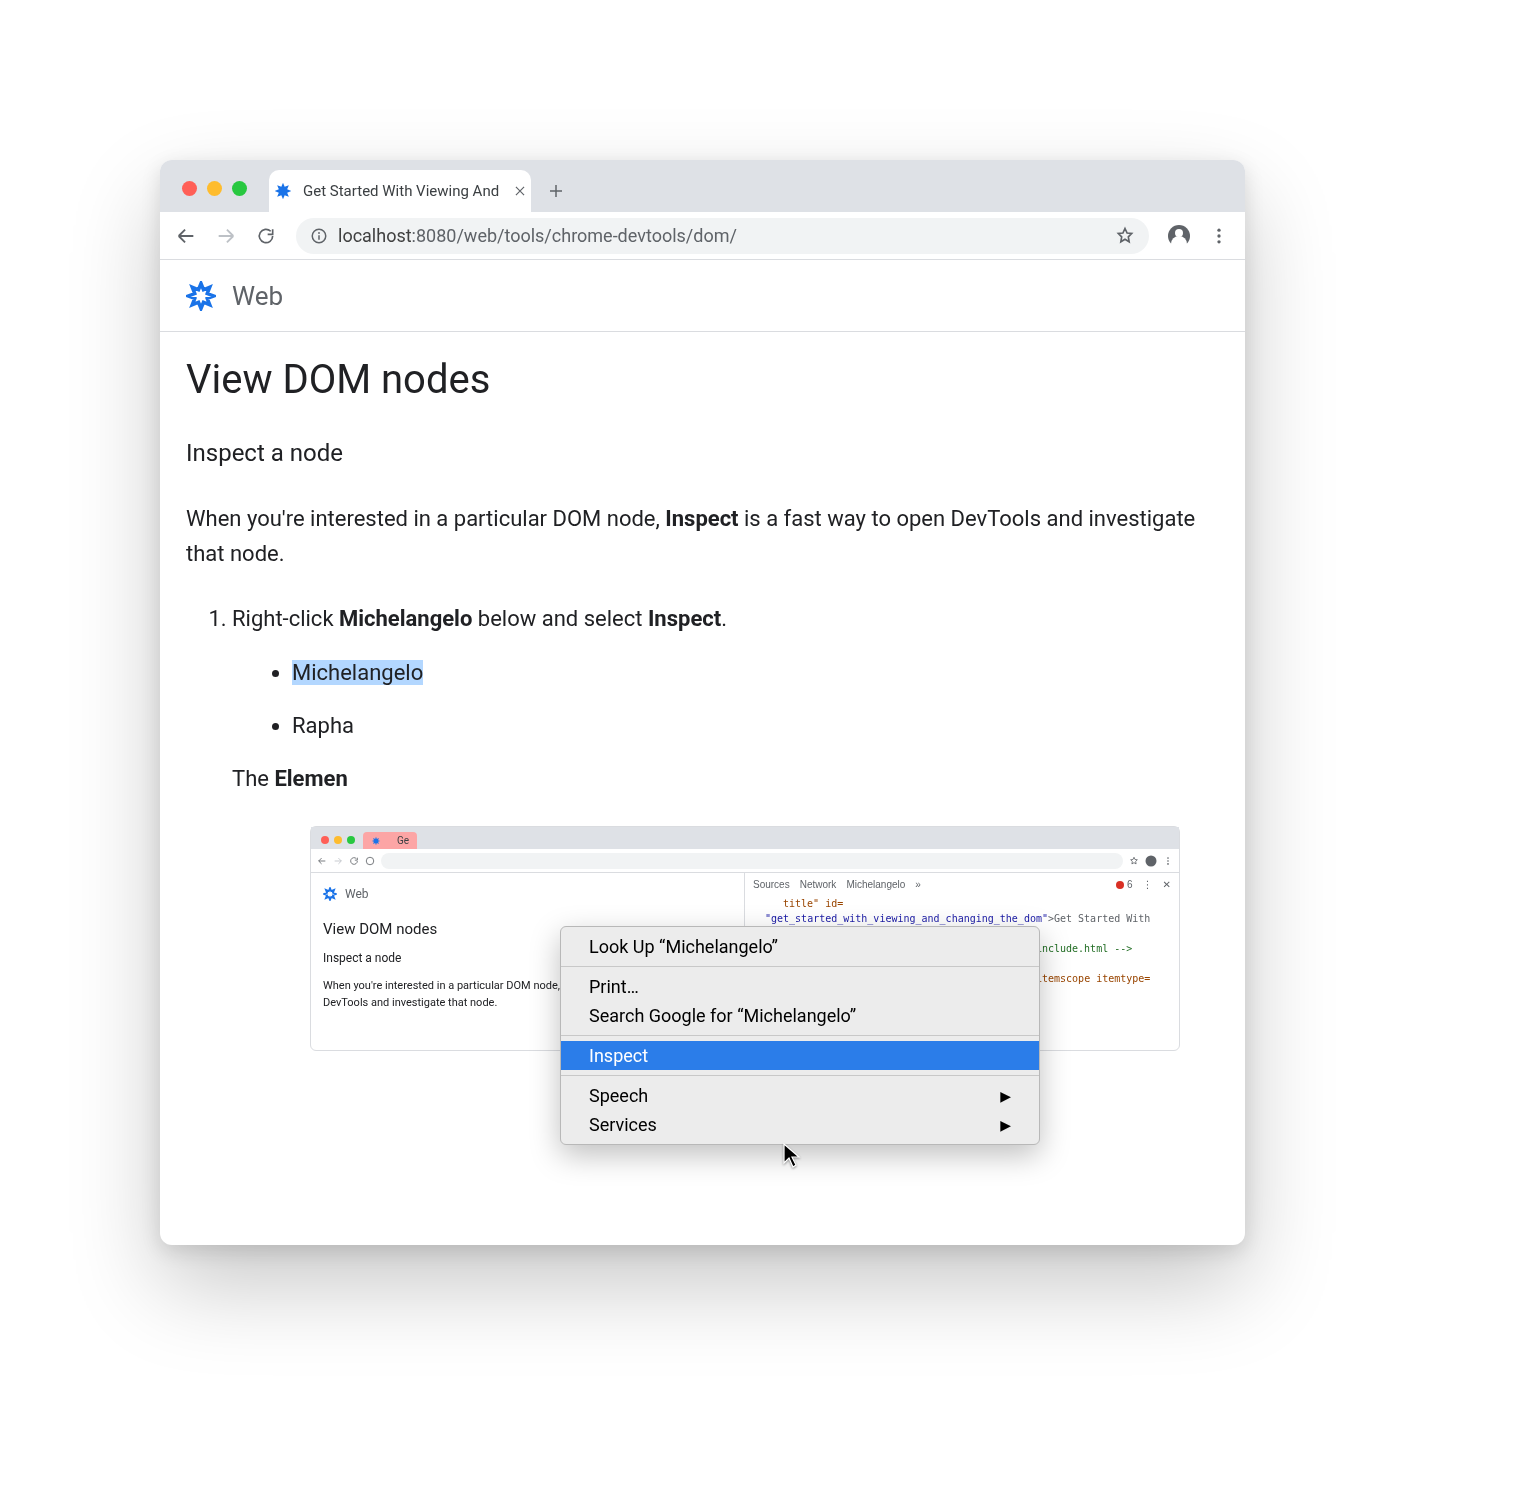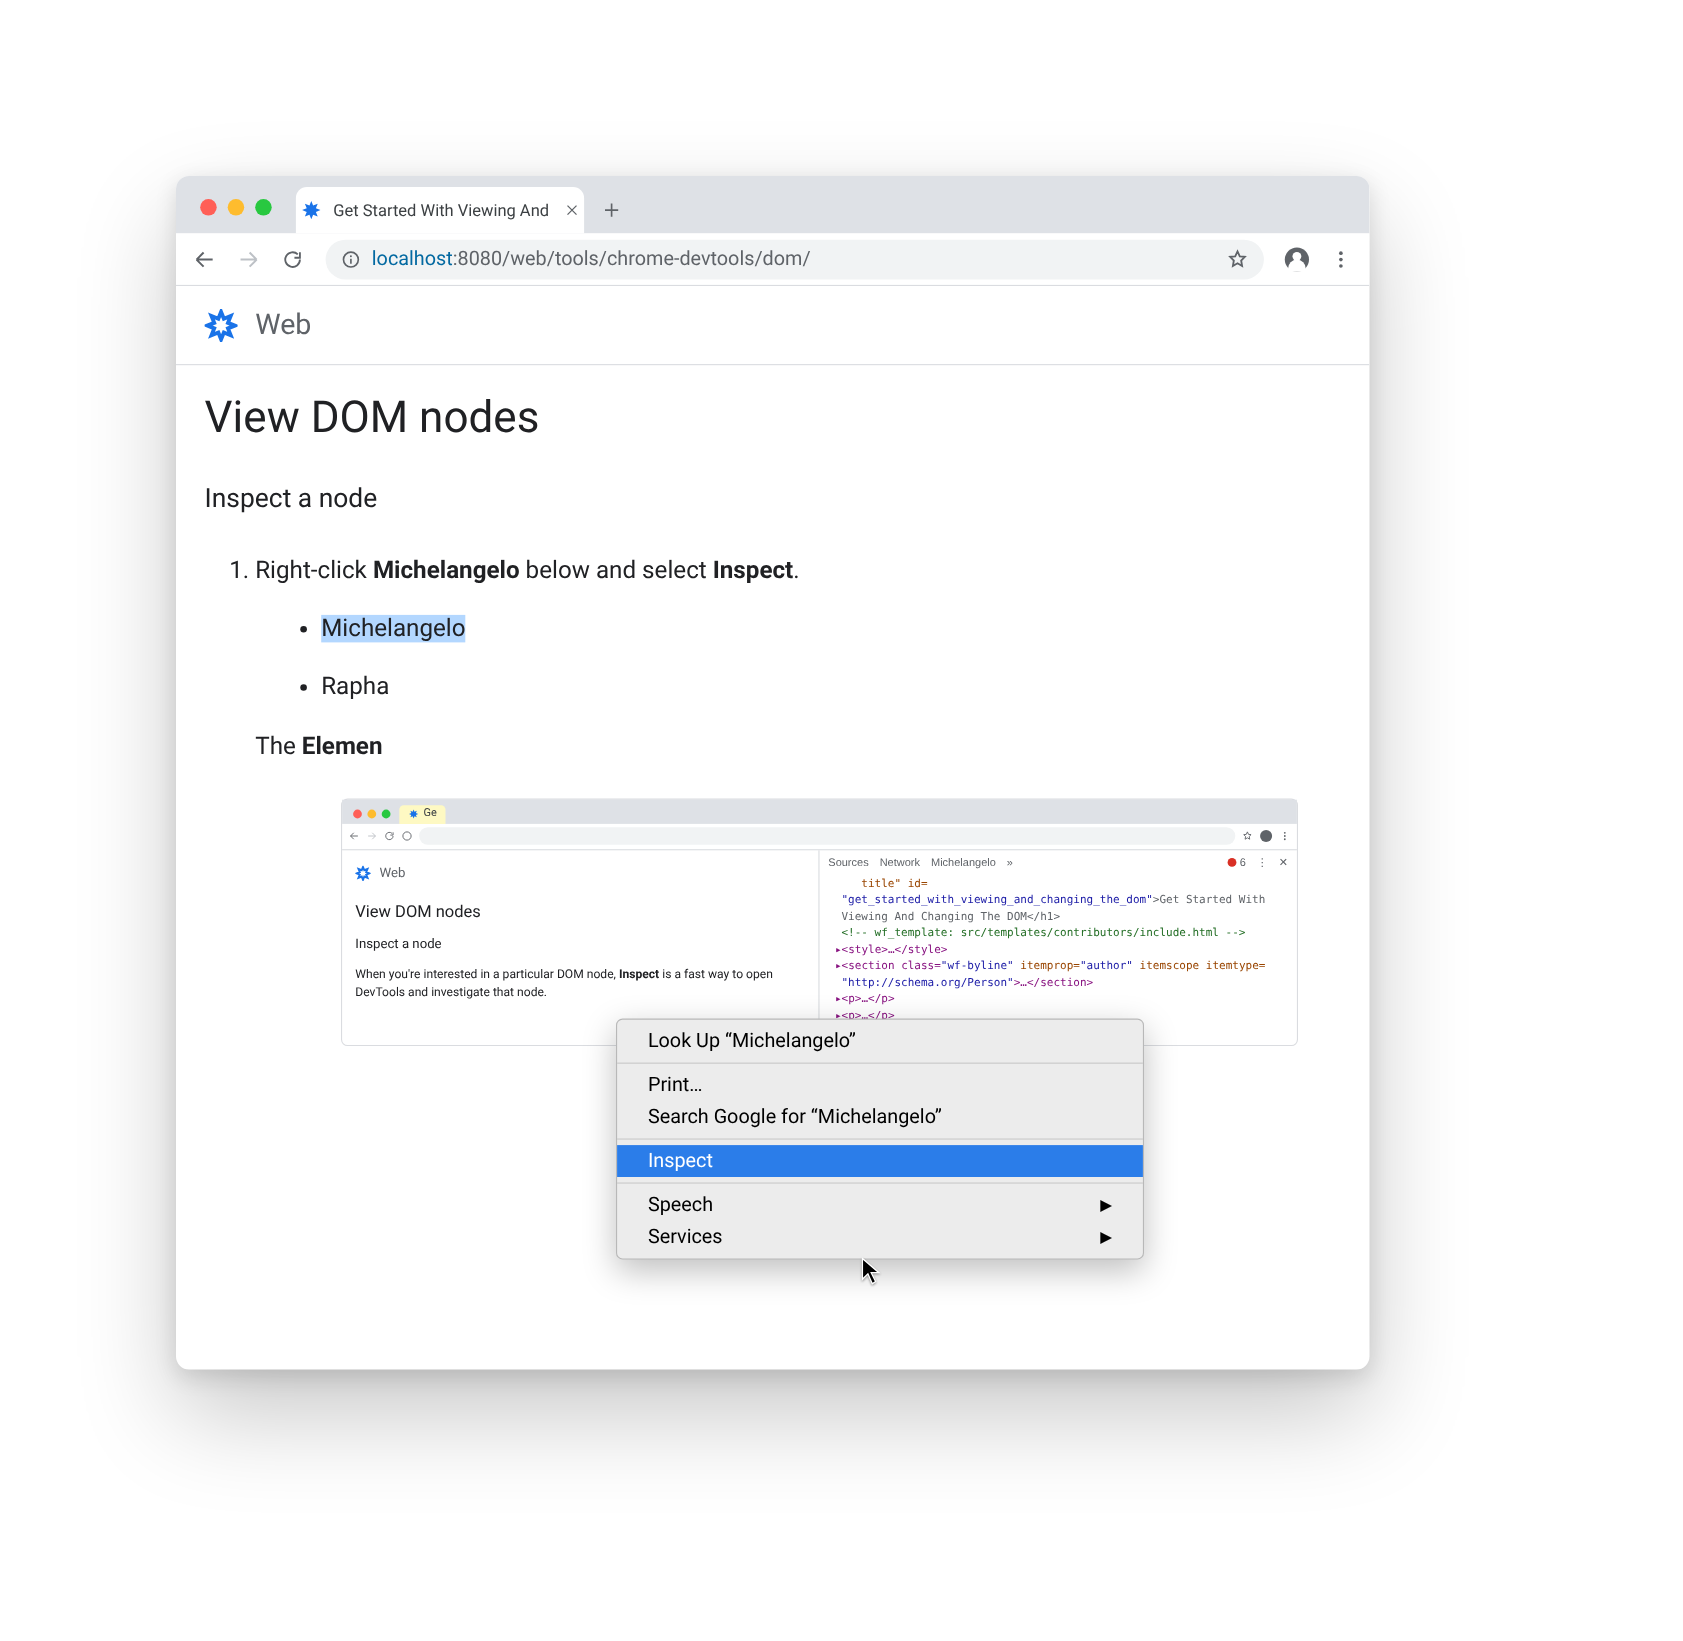--- a/index.html
+++ b/index.html
@@ -79,21 +79,21 @@
     color:#5f6368; border-radius:50%;
   }
   .tb-btn.disabled { color:#bdc1c6; }
   .omnibox {
     flex:1; height:36px; background:#f1f3f4; border-radius:18px;
     display:flex; align-items:center; padding:0 14px; gap:10px;
     margin: 0 8px;
     color:#5f6368;
   }
   .omnibox .url { font-size: 18px; color:#202124; flex:1; white-space:nowrap; overflow:hidden; }
-  .omnibox .url .host { color:#0369a1; }
+  .omnibox .url .host { color:#404040; }
   .omnibox .url .port { color:#5f6368; }
   .omnibox .url .path { color:#5f6368; }
   
   .page {
     padding: 0;
     overflow: hidden;
   }
   .site-header {
     height: 72px;
     border-bottom: 1px solid #dadce0;
@@ -120,21 +120,21 @@
     width: 870px;
     border: 1px solid #dadce0;
     border-radius: 6px;
     background:#fff;
     font-size: 12px;
     position: relative;
   }
   .nested .n-tabstrip { height:22px; background:#dee1e6; display:flex; align-items:flex-end; padding:0 6px; }
   .nested .n-wc { display:flex; gap:5px; margin:0 8px 5px 4px; }
   .nested .n-wc span { width:8px; height:8px; border-radius:50%; display:block; }
-  .nested .n-tab { background:#fef9c3; border-radius:4px 4px 0 0; height:17px; padding:0 8px; display:flex; align-items:center; gap:4px; font-size:10px; color:#3c4043; }
+  .nested .n-tab { background:#fca5a5; border-radius:4px 4px 0 0; height:17px; padding:0 8px; display:flex; align-items:center; gap:16px; font-size:10px; color:#3c4043; }
   .nested .n-tab .favicon { width:10px; height:10px; color:#1a73e8; }
   .nested .n-toolbar { height:24px; border-bottom:1px solid #dadce0; display:flex; align-items:center; padding:0 6px; gap:6px; color:#5f6368; }
   .nested .n-toolbar .n-omni { flex:1; height:16px; background:#f1f3f4; border-radius:8px; }
   .nested .n-body { display:flex; }
   .nested .n-left { width: 50%; border-right:1px solid #dadce0; padding:8px 12px; }
   .nested .n-left .n-sh { display:flex; align-items:center; gap:8px; height:26px; }
   .nested .n-left .n-sh .logo { width:14px; height:14px; color:#1a73e8; }
   .nested .n-left h3 { font-size:15px; font-weight:400; margin:10px 0 8px; }
   .nested .n-left h4 { font-size:12px; font-weight:400; margin-bottom:10px; }
   .nested .n-left p { font-size:11px; line-height:1.5; }
@@ -268,20 +268,23 @@
         <svg viewBox="0 0 24 24" width="30" height="30">
             <path fill="none" stroke="currentColor" stroke-width="2.8" d="M12 2l2 5 5-2-2 5 5 2-5 2 2 5-5-2-2 5-2-5-5 2 2-5-5-2 5-2-2-5 5 2z"></path>
           </svg>
       </span>
       <span class="site-name">Web</span>
     </div>
 
     <div class="article">
       <h1>View DOM nodes</h1>
       <h2>Inspect a node</h2>
+      <p>
+        <span>When you're interested in a particular DOM node, </span><strong>Inspect</strong><span> is a fast way to open DevTools and investigate that node.</span>
+      </p>
       <ol>
         <li>
           <span>Right-click </span><strong>Michelangelo</strong><span> below and select </span><strong>Inspect</strong><span>.</span>
           <ul>
             <li><span class="hl">Michelangelo</span></li>
             <li>Rapha</li>
           </ul>
           <p style="margin-top:18px; margin-left:-46px; padding-left:46px;">
             <span>The </span><strong>Elemen</strong>
           </p>

